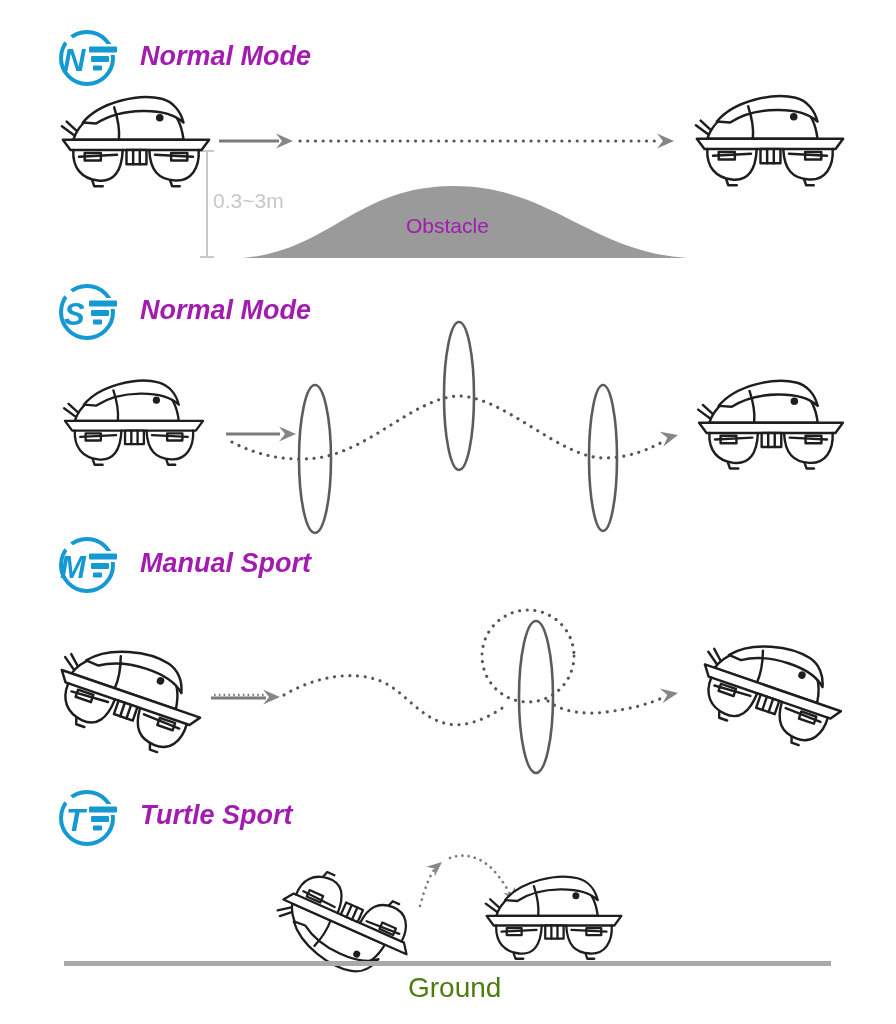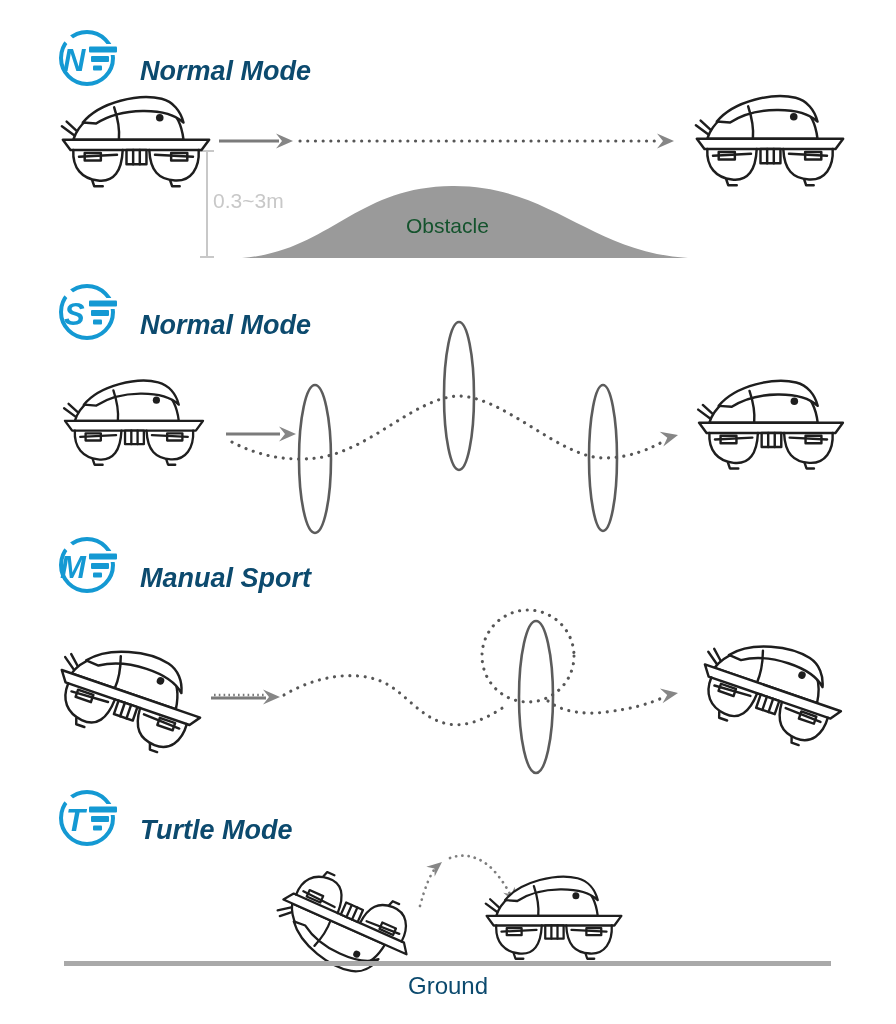--- a/index.html
+++ b/index.html
@@ -1,37 +1,37 @@
 <!DOCTYPE html>
 <html><head>
 <meta charset="utf-8">
 <style>
   html,body{margin:0;padding:0;background:#fff;}
   #app{position:relative;width:896px;height:1024px;background:#ffffff;overflow:hidden;
        font-family:"Liberation Sans",sans-serif;}
   .abs{position:absolute;}
-  .mode-title{font-weight:bold;font-style:italic;font-size:27px;color:#0c4a6e;white-space:nowrap;margin-top:15px;}
+  .mode-title{font-weight:bold;font-style:italic;font-size:27px;color:#a21caf;white-space:nowrap;}
   .icon-letter{font-family:"Liberation Sans",sans-serif;font-style:italic;font-weight:bold;
                font-size:31px;fill:#1499d3;}
   .icon-ring{fill:none;stroke:#1499d3;stroke-width:4;}
   .bar{fill:#1499d3;}
   .halo{fill:#ffffff;}
   .dots{fill:none;stroke:#565656;stroke-width:3.1;stroke-linecap:round;stroke-dasharray:0.1 7.6;}
   .dots-fine{fill:none;stroke:#7e7e7e;stroke-width:2.7;stroke-linecap:round;stroke-dasharray:0.1 6.2;}
   .ring{fill:none;stroke:#5c5c5c;stroke-width:2.6;}
   .solid-arrow{stroke:#7b7b7b;stroke-width:3.2;fill:none;}
   .tick{stroke:#7b7b7b;stroke-width:2.4;fill:none;stroke-dasharray:1.6 3.2;}
   .ah{fill:#868686;stroke:none;}
   .measure{stroke:#c8c8c8;stroke-width:2;fill:none;}
   .hill{fill:#9a9a9a;stroke:none;}
   .drone-line{stroke:#1e1e1e;stroke-width:2.6;fill:none;stroke-linejoin:round;stroke-linecap:round;}
   .drone-fill{fill:#ffffff;stroke:#1e1e1e;stroke-width:2.6;stroke-linejoin:round;}
   .label-measure{font-size:21px;color:#c8c8c8;white-space:nowrap;}
-  .label-obstacle{font-size:21px;color:#14532d;white-space:nowrap;}
-  .label-ground{font-size:24px;color:#0c4a6e;white-space:nowrap;}
+  .label-obstacle{font-size:21px;color:#a21caf;white-space:nowrap;}
+  .label-ground{font-size:28px;color:#4d7c0f;white-space:nowrap;}
   .ground-bar{background:#a9a9a9;}
 </style>
 </head>
 <body>
 
 <div id="app">
 
   <svg width="0" height="0" style="position:absolute" aria-hidden="true">
     <defs>
       <symbol id="drone-shape" viewBox="0 0 160 106" overflow="visible">
@@ -149,21 +149,21 @@
   <section>
     <svg class="abs" style="left:56px;top:787px" width="62" height="62" viewBox="0 0 62 62">
       <circle class="icon-ring" cx="31" cy="31" r="26"></circle>
       <rect class="halo" x="4.1" y="8.6" width="17" height="8" transform="rotate(45 12.6 12.6)"></rect>
       <rect class="halo" x="31.5" y="17" width="31" height="11"></rect>
       <rect class="bar" x="33" y="19.5" width="28" height="6" rx="1"></rect>
       <rect class="bar" x="35" y="29" width="18" height="6" rx="1"></rect>
       <rect class="bar" x="37" y="38.5" width="9" height="5" rx="1"></rect>
       <text class="icon-letter" x="10" y="44">T</text>
     </svg>
-    <div class="abs mode-title" style="left:140px;top:800px">Turtle Mode</div>
+    <div class="abs mode-title" style="left:140px;top:800px">Turtle Sport</div>
 
     <svg class="abs" style="left:0;top:790px" width="896" height="234" viewBox="0 0 896 234">
       <path class="dots-fine" d="M420,116 C425,97 430,85 436,77"></path>
       <path class="ah" transform="translate(442,72) rotate(-40)" d="M0,0 L-15,-6.5 L-10,0 L-15,6.5 Z"></path>
       <path class="dots-fine" d="M450,68 C466,62 483,68 495,82 C502,90 507,98 511,106"></path>
       <path class="ah" transform="translate(516,113) rotate(62)" d="M0,0 L-15,-6.5 L-10,0 L-15,6.5 Z"></path>
     </svg>
 
     <svg class="abs" style="left:276px;top:878px;transform:rotate(24deg) scaleY(-1)" width="140" height="93" viewBox="0 0 160 106">
         <use href="#drone-shape"></use>

